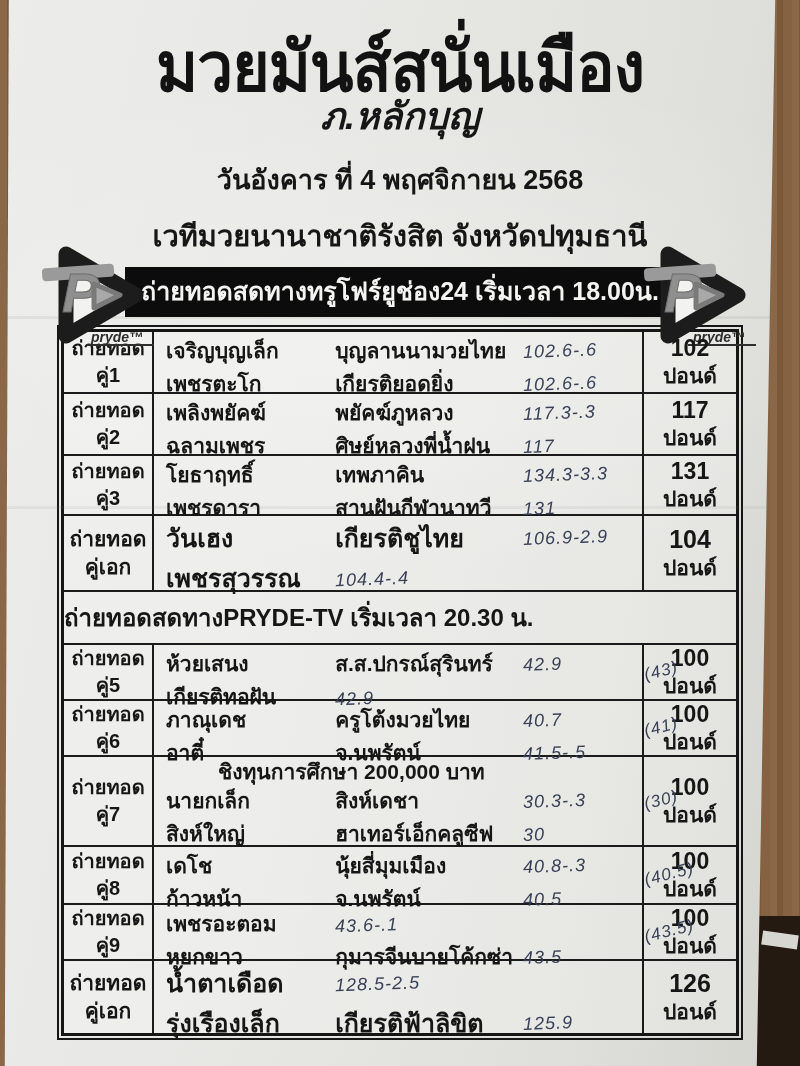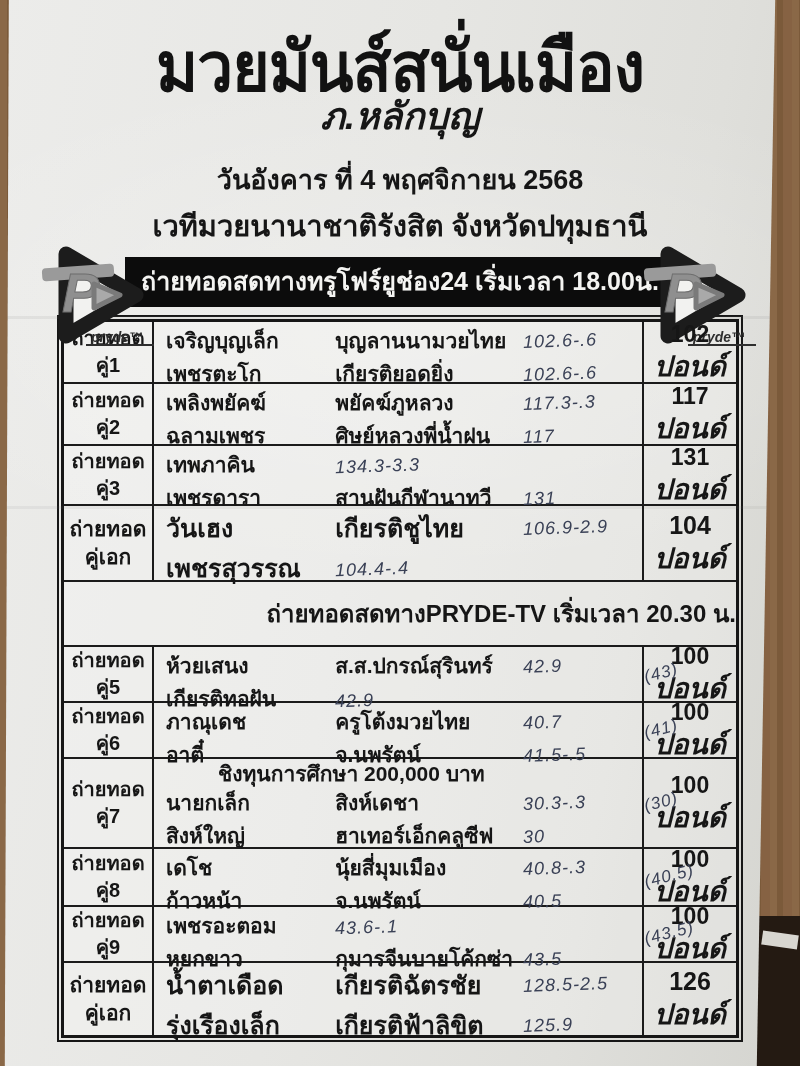--- a/index.html
+++ b/index.html
@@ -17,21 +17,21 @@
       radial-gradient(120% 40% at 50% 30%,rgba(255,255,255,.25),rgba(0,0,0,0) 60%),
       linear-gradient(100deg,#ececea 0%,#e6e6e3 45%,#dfdfdb 75%,#d4d4cf 100%);
   }
   .crease{position:absolute;left:0;right:0;height:3px;background:rgba(120,120,115,.22);}
   
   .hdr{position:relative;text-align:center;}
   .title{margin-top:34px;font-size:64px;font-weight:900;letter-spacing:-1px;
     transform:scaleY(1.08);line-height:1.05;color:#121212;}
   .promoter{font-size:37px;font-weight:900;margin-top:-4px;line-height:1.1;font-style:italic;}
   .date{font-size:27px;font-weight:800;margin-top:20px;}
-  .venue{font-size:29px;font-weight:800;margin-top:2px;}
+  .venue{font-size:29px;font-weight:800;margin-top:12px;}
   .bcast{display:inline-block;background:#0c0c0c;color:#f4f4f2;font-size:25px;
     font-weight:800;padding:4px 16px 6px;margin-top:8px;}
   .logo{position:absolute;width:122px;height:106px;top:208px;}
   .logo.left{left:36px;} .logo.right{left:638px;}
   
   .ftable{width:672px;margin:12px auto 0;border:3px solid #161616;outline:2px solid #161616;
     outline-offset:2px;background:rgba(255,255,255,.25);}
   .trow{display:flex;border-top:2px solid #1b1b1b;}
   .trow:first-child{border-top:none;}
   .c-label{width:88px;flex:0 0 88px;border-right:2px solid #1b1b1b;display:flex;
@@ -39,28 +39,28 @@
     font-weight:700;font-size:20px;line-height:1.35;}
   .c-main{flex:1;display:flex;flex-direction:column;justify-content:space-evenly;
     padding:2px 6px 12px 12px;}
   .fline{display:grid;grid-template-columns:36% 40% 24%;align-items:center;}
   .fname,.fgym{font-weight:700;font-size:21px;white-space:nowrap;}
   .hand{font-style:italic;color:#3a4156;font-weight:500;font-size:18px;
     letter-spacing:1px;transform:rotate(-2deg);}
   .c-lim{width:92px;flex:0 0 92px;border-left:2px solid #1b1b1b;position:relative;
     display:flex;flex-direction:column;align-items:center;justify-content:center;
     font-weight:700;line-height:1.25;}
-  .lim{font-size:23px;} .unit{font-size:28px;font-style:italic;}
+  .lim{font-size:23px;} .unit{font-size:21px;}
   .annot{position:absolute;left:0px;top:50%;transform:translateY(-55%) rotate(-14deg);
     font-size:17px;}
   .feature .fname,.feature .fgym{font-size:25px;font-weight:800;}
   .feature .c-label{font-size:21px;}
   .feature .lim{font-size:25px;}
-  .banner-row{border-top:2px solid #1b1b1b;text-align:right;font-weight:800;
-    font-size:24px;padding:12px 0;}
+  .banner-row{border-top:2px solid #1b1b1b;text-align:left;font-weight:800;
+    font-size:24px;padding:6px 0;}
   .note{font-weight:700;font-size:21px;padding-left:52px;line-height:1.2;}
   .logo text{font-family:"Liberation Sans","DejaVu Sans",sans-serif;}
 </style>
 </head>
 <body>
 
 <div class="dark-corner"></div>
 <div class="light-sliver"></div>
 
 <div class="paper">
@@ -142,20 +142,21 @@
         </div>
     </div>
 
     <div class="trow" style="height:58px">
       <div class="c-label">
           <div>ถ่ายทอด</div>
           <div>คู่3</div>
         </div>
       <div class="c-main">
         <div class="fline">
+            <span class="fname">โยธาฤทธิ์</span>
             <span class="fgym">เทพภาคิน</span>
             <span class="hand">134.3-3.3</span>
           </div>
         <div class="fline">
             <span class="fname">เพชรดารา</span>
             <span class="fgym">สานฝันกีฬานาทวี</span>
             <span class="hand">131</span>
           </div>
       </div>
       <div class="c-lim">
@@ -310,21 +311,20 @@
     </div>
 
     <div class="trow feature" style="height:72px">
       <div class="c-label">
           <div>ถ่ายทอด</div>
           <div>คู่เอก</div>
         </div>
       <div class="c-main">
         <div class="fline">
             <span class="fname">น้ำตาเดือด</span>
-            <span class="fgym">เกียรติฉัตรชัย</span>
             <span class="hand">128.5-2.5</span>
           </div>
         <div class="fline">
             <span class="fname">รุ่งเรืองเล็ก</span>
             <span class="fgym">เกียรติฟ้าลิขิต</span>
             <span class="hand">125.9</span>
           </div>
       </div>
       <div class="c-lim">
           <span class="annot hand"></span>

